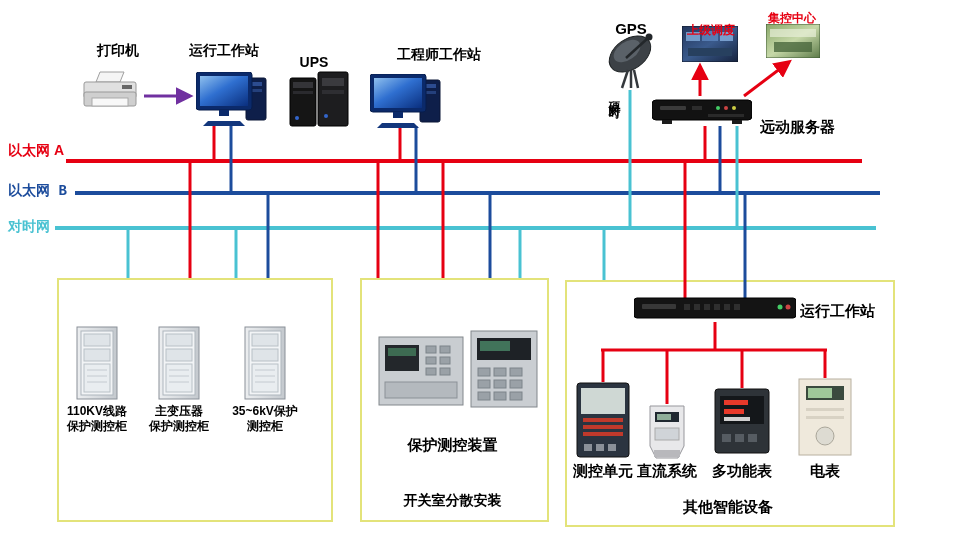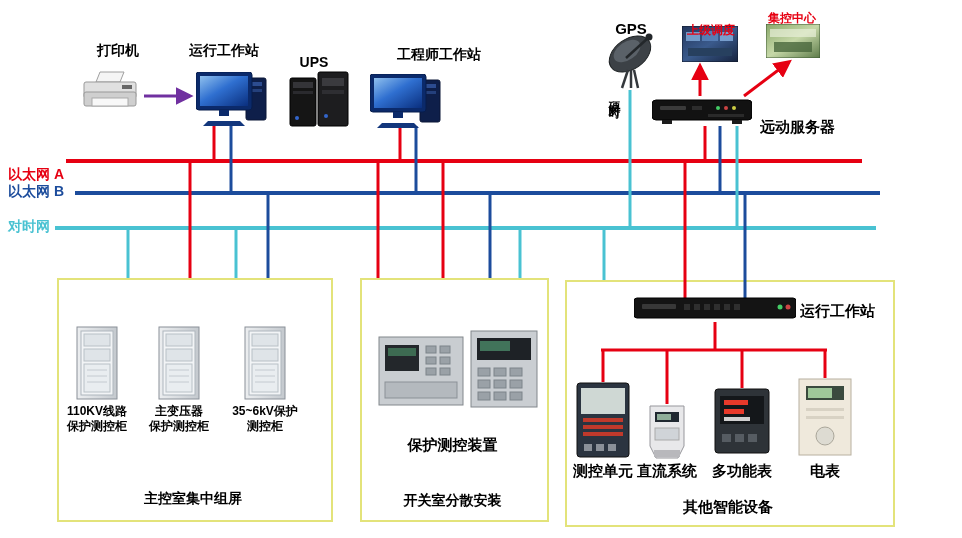--- a/index.html
+++ b/index.html
@@ -1,21 +1,21 @@
 <!DOCTYPE html>
 <html style="--bus-a: #e60012; --bus-b: #1c4c9c; --sync: #49c2d2; --purple: #7030a0; --box-border: #e3e37a; --label-red: #e60012;"><head>
 <meta charset="utf-8">
 <style>
   html,body{margin:0;padding:0;background:#fff;}
   #canvas{position:relative;width:962px;height:538px;background:#fff;overflow:hidden;
           font-family:"Liberation Sans","DejaVu Sans",sans-serif;}
   .lbl{position:absolute;font-weight:bold;color:#000;text-align:center;white-space:nowrap;line-height:1.2;}
   .f15{font-size:15px;} .f14{font-size:14px;} .f13{font-size:15px;} .f12{font-size:12px;}
   .lred{color:var(--label-red);}
-  .ca{color:var(--bus-a);} .cb{color:var(--bus-b);} .cs{color:var(--sync);}
+  .ca{color:var(--bus-a);} .cb{color:var(--bus-b);font-family:Liberation Mono, monospace;} .cs{color:var(--sync);}
   .tl{text-align:left;}
   .vert{writing-mode:vertical-rl;text-orientation:upright;letter-spacing:2px;}
   .two{white-space:normal;line-height:15px;}
   .box{position:absolute;border:2px solid var(--box-border);background:#fff;}
   .dev{position:absolute;line-height:0;}
   svg.wires{position:absolute;left:0;top:0;}
   .wa{stroke:var(--bus-a);stroke-width:4;}
   .wb{stroke:var(--bus-b);stroke-width:4;}
   .wsy{stroke:var(--sync);stroke-width:4;}
   .va{stroke:var(--bus-a);stroke-width:3;}
@@ -219,21 +219,21 @@
   <div class="lbl f14" style="left:78px;top:42px;width:80px">打印机</div>
   <div class="lbl f14" style="left:174px;top:42px;width:100px">运行工作站</div>
   <div class="lbl f14" style="left:289px;top:54px;width:50px">UPS</div>
   <div class="lbl f14" style="left:389px;top:46px;width:100px">工程师工作站</div>
   <div class="lbl f13" style="left:606px;top:20px;width:50px">GPS</div>
   <div class="lbl f12 lred" style="left:681px;top:23px;width:60px">上级调度</div>
   <div class="lbl f12 lred" style="left:762px;top:11px;width:60px">集控中心</div>
   <div class="lbl f13 tl" style="left:760px;top:118px;width:90px">远动服务器</div>
   <div class="lbl f12 vert" style="left:607px;top:92px">硬对时</div>
 
-  <div class="lbl f14 ca tl" style="left:8px;top:166px;width:72px">以太网 A</div>
+  <div class="lbl f14 ca tl" style="left:8px;top:142px;width:72px">以太网 A</div>
   <div class="lbl f14 cb tl" style="left:8px;top:183px;width:72px">以太网 B</div>
   <div class="lbl f14 cs tl" style="left:8px;top:218px;width:60px">对时网</div>
 
   <div class="dev" style="left:76px;top:326px">
     <svg width="42" height="74" viewBox="0 0 42 74">
       <rect x="1" y="1" width="40" height="72" fill="url(#cabg)" stroke="#8a9098"></rect>
       <rect x="5" y="5" width="32" height="64" fill="#f2f4f6" stroke="#aeb6bd"></rect>
       <rect x="8" y="8" width="26" height="12" fill="#dfe4e8" stroke="#b8c0c6"></rect>
       <rect x="8" y="23" width="26" height="12" fill="#dfe4e8" stroke="#b8c0c6"></rect>
       <rect x="8" y="38" width="26" height="28" fill="#e9edf0" stroke="#b8c0c6"></rect>
@@ -273,21 +273,20 @@
   </div>
   <div class="lbl f12 two" style="left:131px;top:404px;width:96px">
     <div>主变压器</div>
     <div>保护测控柜</div>
   </div>
   <div class="lbl f12 two" style="left:217px;top:404px;width:96px">
     <div>35~6kV保护</div>
     <div>测控柜</div>
   </div>
 
-  <div class="lbl f14" style="left:57px;top:490px;width:272px">主控室集中组屏</div>
 
   <div class="dev" style="left:378px;top:336px">
     <svg width="86" height="70" viewBox="0 0 86 70">
       <rect x="1" y="1" width="84" height="68" fill="#c9cdd1" stroke="#82878c"></rect>
       <rect x="7" y="9" width="34" height="26" fill="#23272b"></rect>
       <rect x="10" y="12" width="28" height="8" fill="#3d6b52"></rect>
       <g fill="#9aa1a7" stroke="#7d848a">
         <rect x="48" y="10" width="10" height="7"></rect>
           <rect x="62" y="10" width="10" height="7"></rect>
         <rect x="48" y="21" width="10" height="7"></rect>

